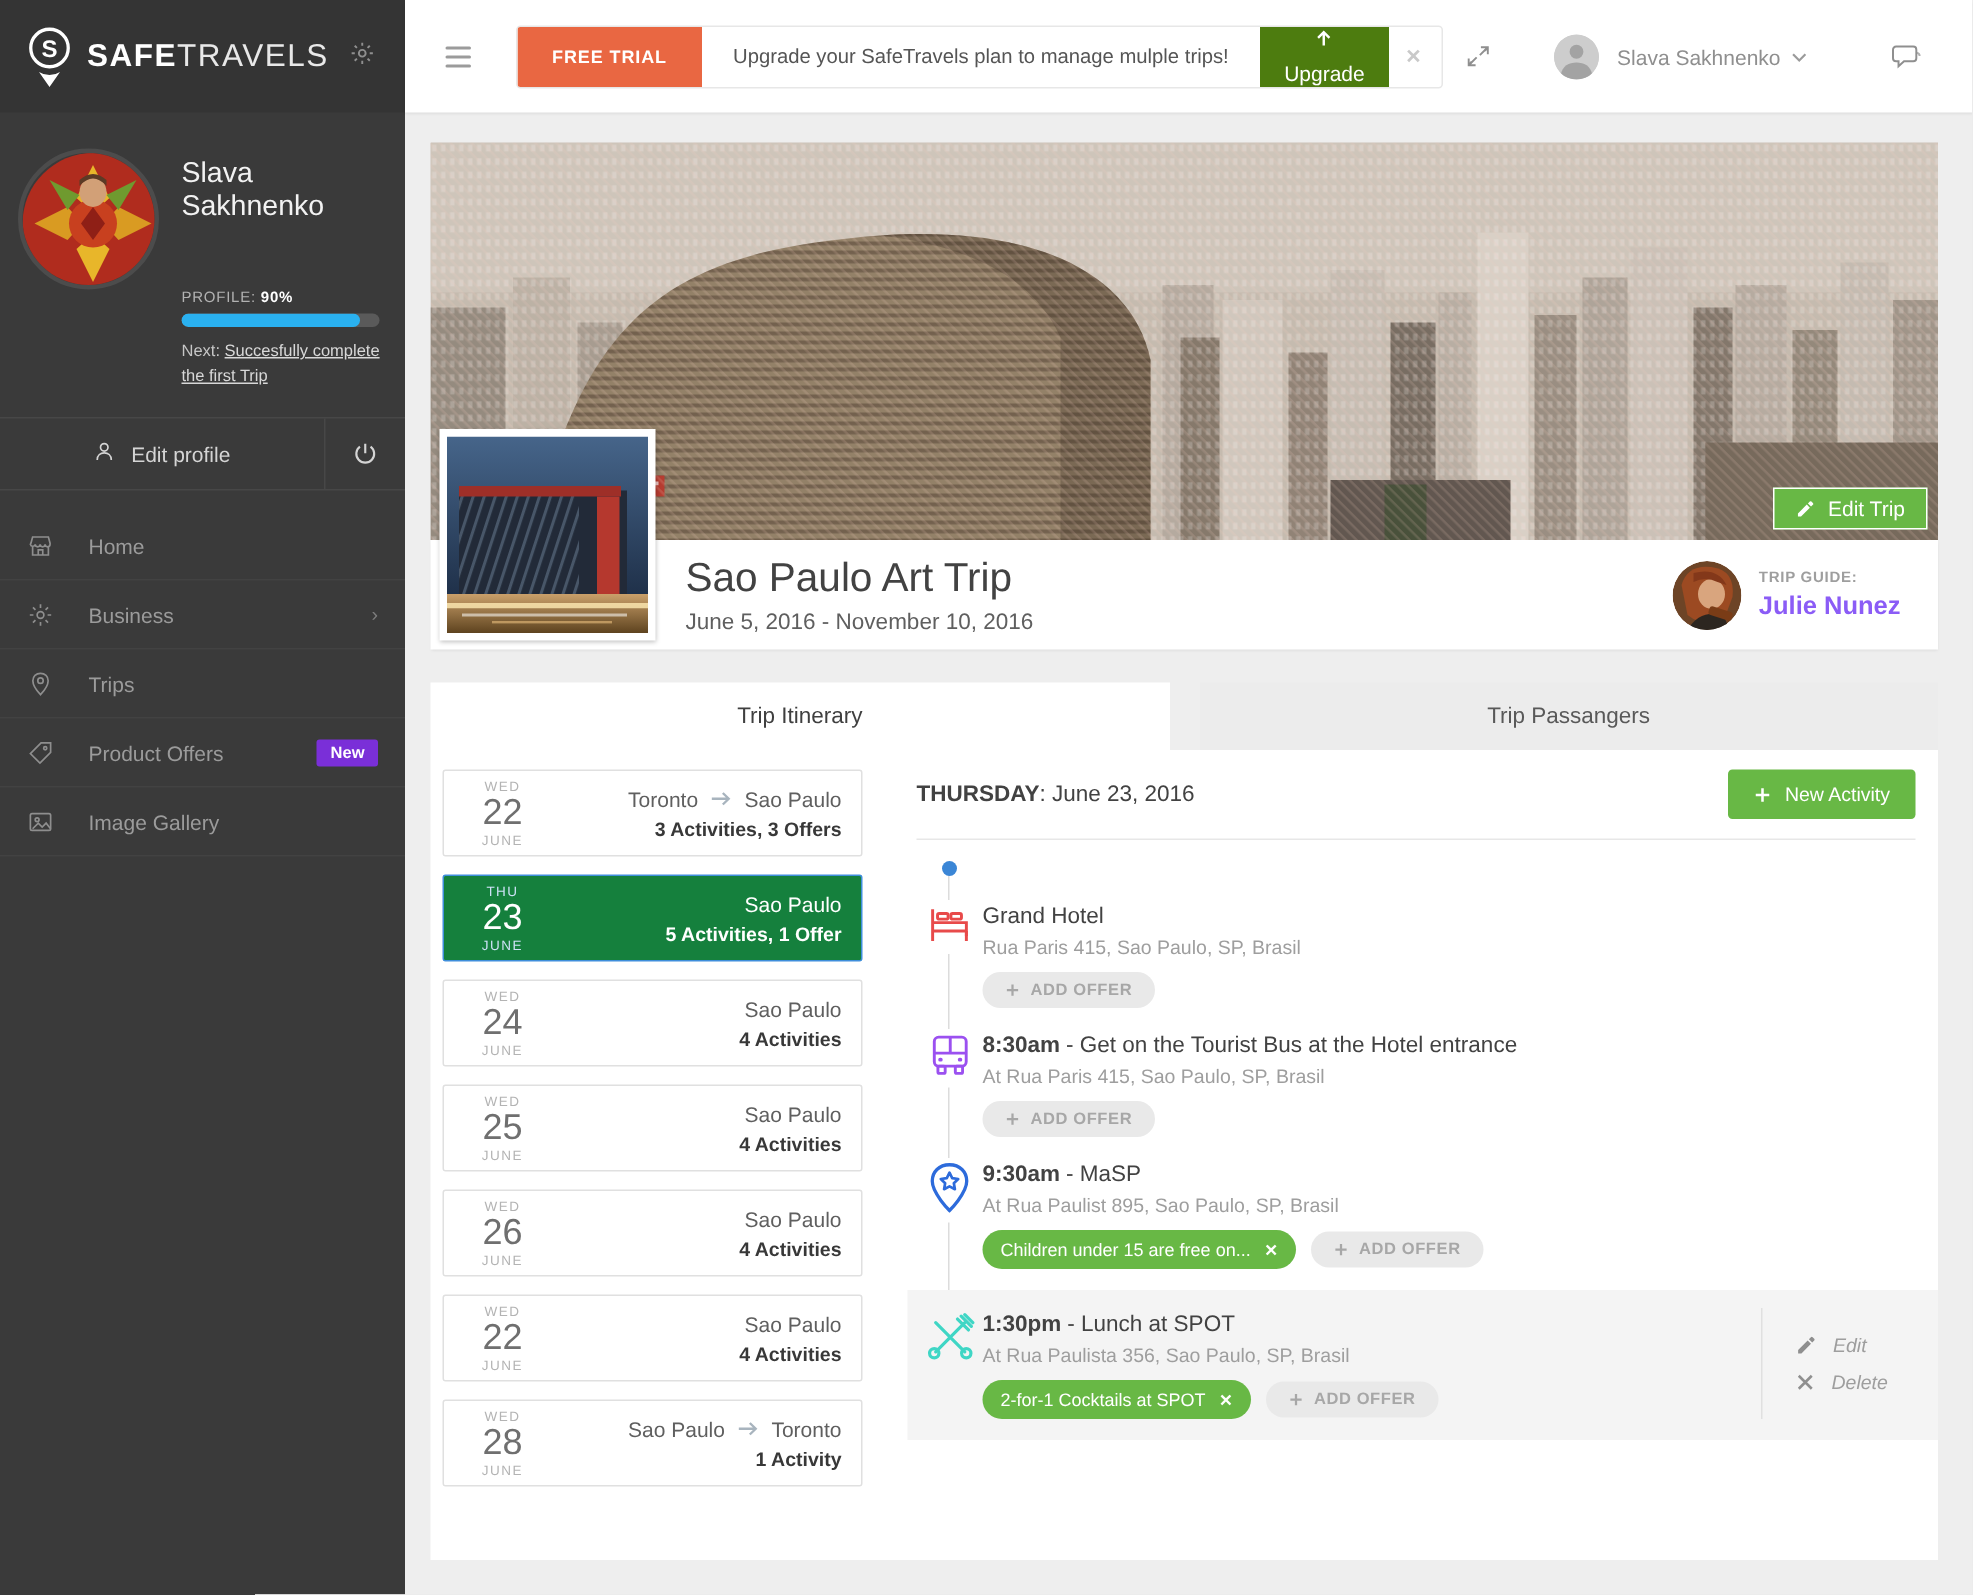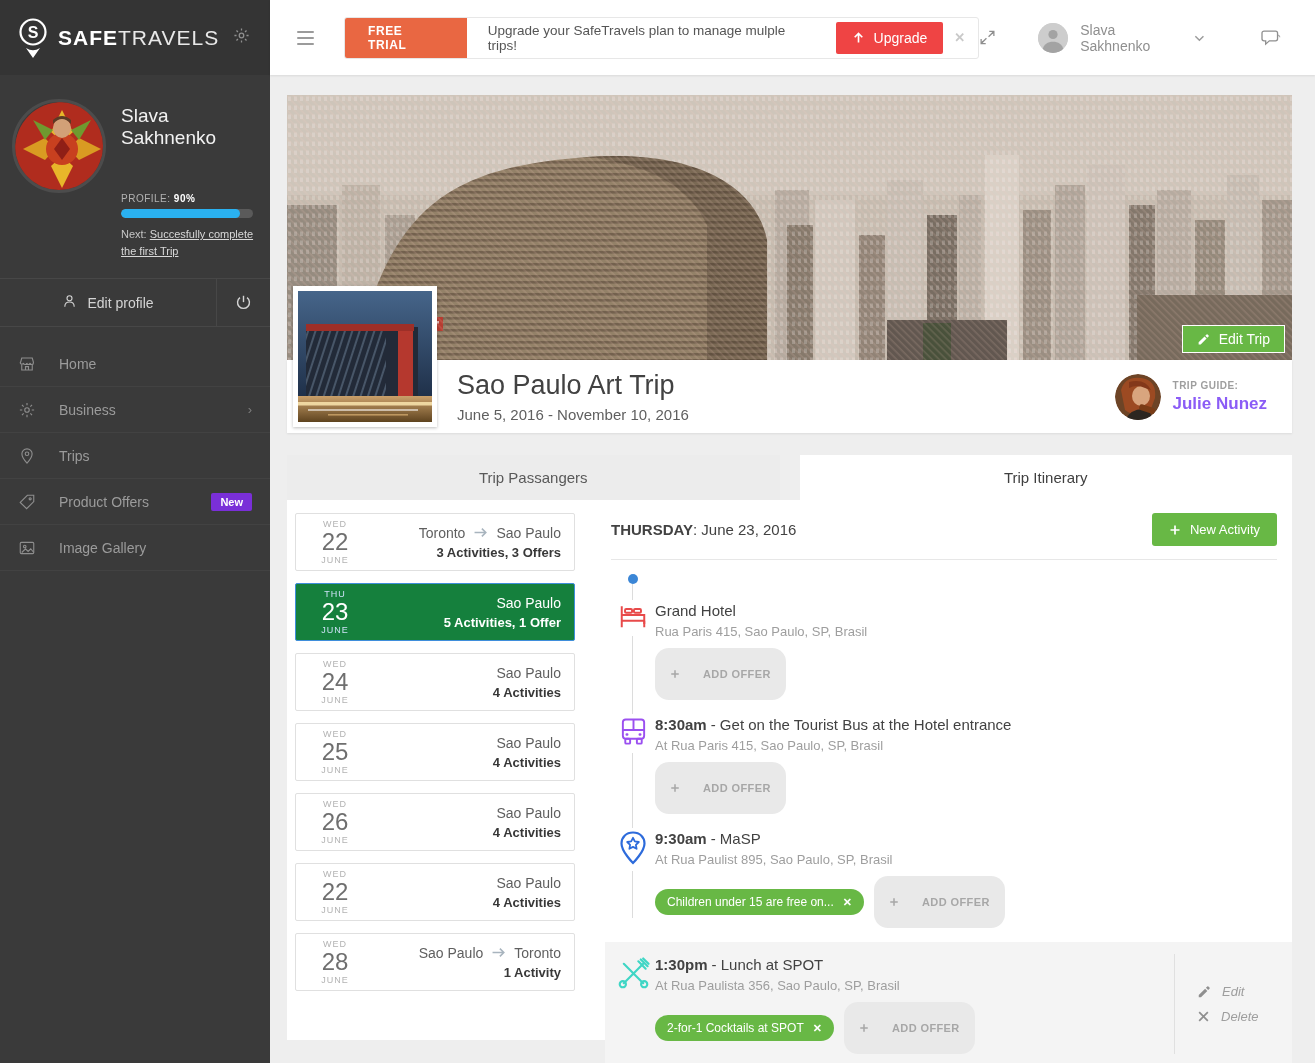--- a/index.html
+++ b/index.html
@@ -38,21 +38,21 @@
   .mi-chevron { margin-left:auto; color:#7d7d7d; font-size:13px; }
 
   
   .main { flex:1; display:flex; flex-direction:column; min-width:0; }
   .topbar { height:75px; flex:none; background:#fff; display:flex; align-items:center; box-shadow:0 1px 2px rgba(0,0,0,.09); position:relative; z-index:6; }
   .hamburger { margin:0 30px 0 27px; cursor:pointer; display:flex; flex-direction:column; gap:4px; }
   .hamburger i { width:17px; height:2px; background:#9b9b9b; border-radius:1px; }
   .trial-box { display:flex; align-items:center; border:1px solid #e7e7e7; border-radius:3px; height:42px; overflow:hidden; }
   .free-trial { background:#e96742; color:#fff; font-size:12px; font-weight:700; letter-spacing:.6px; height:100%; display:flex; align-items:center; padding:0 23px; }
   .trial-msg { font-size:13.5px; color:#555; padding:0 21px; }
-  .upgrade-btn { background:#ef4444; color:#fff; font-size:14px; display:flex; align-items:center; gap:9px; padding:8px 16px; border-radius:2px; margin-right:11px; cursor:pointer; border:none; }
+  .upgrade-btn { background:#4d7c0f; color:#fff; font-size:14px; display:flex; align-items:center; gap:9px; padding:8px 16px; border-radius:2px; margin-right:11px; cursor:pointer; border:none;flex-direction:column; }
   .trial-close { color:#c9c9c9; margin-right:13px; font-size:13px; font-weight:700; cursor:pointer; }
   .tb-right { margin-left:auto; display:flex; align-items:center; padding-right:34px; }
   .expand-icon { color:#8f8f8f; cursor:pointer; margin-right:42px; display:flex; }
   .tb-avatar { width:30px; height:30px; border-radius:50%; background:#cfcfcf; overflow:hidden; flex:none; margin-right:12px; }
   .tb-user { display:flex; align-items:center; gap:7px; color:#8f8f8f; font-size:14px; cursor:pointer; }
   .chat-icon { color:#8f8f8f; cursor:pointer; margin-left:56px; display:flex; }
 
   
   .content { flex:1; padding:20px 23px 0 17px; overflow:hidden; }
   .hero { position:relative; height:265px; }
@@ -101,21 +101,21 @@
   .t-dot { position:relative; z-index:1; width:10px; height:10px; border-radius:50%; background:#3b86d6; margin:0 0 16px 17px; }
   .t-item { position:relative; z-index:1; display:flex; margin-bottom:14px; }
   .t-icon { width:44px; flex:none; display:flex; justify-content:center; align-items:flex-start; }
   .t-icon .ic-wrap { background:#fff; padding:3px 0 6px 0; display:flex; }
   .t-body { flex:1; min-width:0; padding-top:2px; }
   .i-title { font-size:15px; color:#424242; }
   .i-time { font-weight:700; }
   .i-time:not(:empty) { margin-right:4px; }
   .i-addr { font-size:13px; color:#9e9e9e; margin-top:5px; }
   .i-pills { margin-top:9px; display:flex; align-items:center; gap:10px; }
-  .add-offer { background:#e9e9e9; color:#a7a7a7; font-size:11px; font-weight:700; letter-spacing:.4px; display:inline-flex; align-items:center; gap:23px; padding:20px 15px; border-radius:14px; border:none; cursor:pointer; }
+  .add-offer { background:#e9e9e9; color:#a7a7a7; font-size:11px; font-weight:700; letter-spacing:.4px; display:inline-flex; align-items:center; gap:7px; padding:6px 15px; border-radius:14px; border:none; cursor:pointer; }
   .offer-tag { background:#68b845; color:#fff; font-size:12px; display:inline-flex; align-items:center; gap:9px; padding:6px 12px; border-radius:14px; }
   .tag-x { font-weight:700; font-size:11px; cursor:pointer; }
   .t-item.hl { background:#f4f4f4; margin-left:-6px; margin-right:-15px; padding:12px 0 14px 6px; }
   .t-item.hl .ic-wrap { background:transparent; }
   .item-actions { flex:none; width:118px; border-left:1px solid #e0e0e0; margin-left:12px; padding-left:22px; display:flex; flex-direction:column; gap:10px; justify-content:center; }
   .act-row { display:flex; align-items:center; gap:11px; color:#9e9e9e; font-size:13px; cursor:pointer;font-style:italic; }
   .act-row .a-ic { display:flex; color:#8f8f8f; }
 </style>
 </head>
 <body>
@@ -408,22 +408,22 @@
             </svg>
           </span>
           <span>
             <div class="guide-label">TRIP GUIDE:</div>
             <div class="guide-name">Julie Nunez</div>
           </span>
         </div>
       </div>
 
       <div class="tabs">
+        <div class="tab active">Trip Itinerary</div>
         <div class="tab inactive">Trip Passangers</div>
-        <div class="tab active">Trip Itinerary</div>
       </div>
 
       <div class="panel">
         <div class="days-col" id="days-list">
   <div class="day-card">
     <div class="date-block">
       <div class="d-dow">WED</div>
       <div class="d-num">22</div>
       <div class="d-mon">JUNE</div>
     </div>

